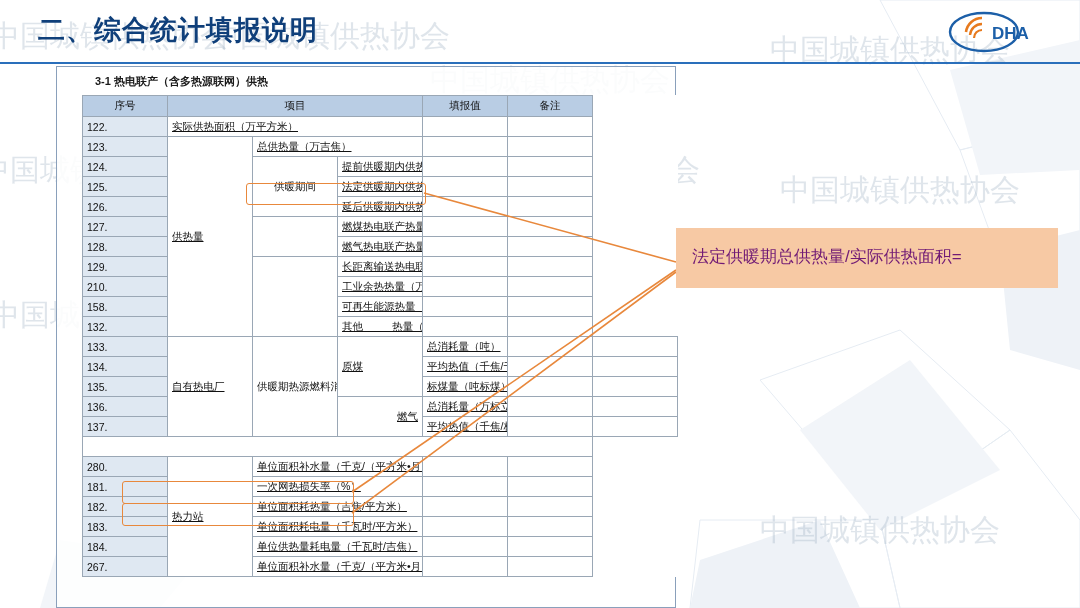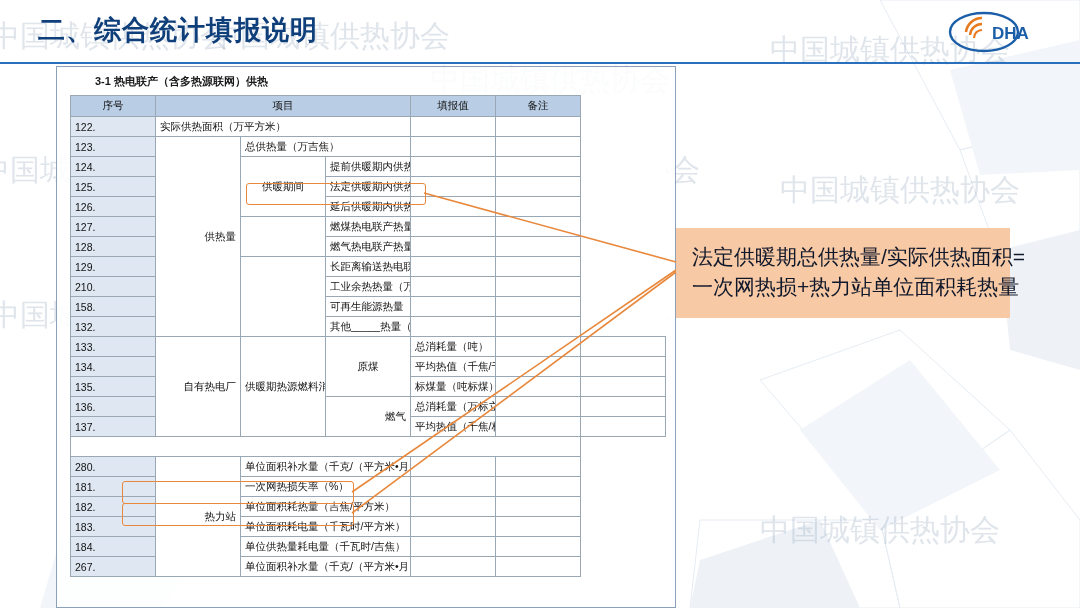--- a/index.html
+++ b/index.html
@@ -82,21 +82,21 @@
   }
   .sheet-title {
     font-size: 11px;
     font-weight: bold;
     color: #1a1a1a;
     padding: 7px 0 6px 38px;
   }
   table.form {
     border-collapse: collapse;
     width: 596px;
-    margin-left: 13px;
+    margin-left: 25px;
     table-layout: fixed;
     background: #ffffff;
   }
   table.form td, table.form th {
     border: 1px solid #9aa7b5;
     font-size: 10.5px;
     color: #111;
     height: 20px;
     padding: 0 4px;
     font-weight: normal;
@@ -108,23 +108,23 @@
     background: #b9cde4;
     text-align: center;
     font-weight: normal;
     height: 21px;
   }
   td.num {
     text-align: left;
     width: 42px;
     background: #dfe8f2;
   }
-  td.c-group   { width: 60px; text-align: right; }
+  td.c-group   { width: 60px; text-align: left; text-decoration: underline; }
   td.c-sub     { width: 80px; text-align: center; }
-  td.c-item    { text-align: left; }
+  td.c-item    { text-align: left; text-decoration: underline; }
   td.c-val     { width: 62px; }
   td.c-note    { width: 52px; }
   td.pad-1 { padding-left: 12px; }
   .spacer-row td {
     border-left: none;
     border-right: none;
     border-top: none;
     border-bottom: none;
     height: 6px;
     background: transparent;
@@ -135,25 +135,25 @@
     border: 1.6px solid #e8883c;
     border-radius: 3px;
     z-index: 6;
     pointer-events: none;
   }
   
   .callout {
     position: absolute;
     left: 676px;
     top: 228px;
-    width: 334px;
+    width: 382px;
     padding: 14px 16px 16px 16px;
     background: #f7c9a4;
-    color: #0f172a;
-    font-size: 21px;
+    color: #701a75;
+    font-size: 17px;
     line-height: 30px;
     z-index: 6;
     box-sizing: border-box;
   }
   .callout-line { white-space: nowrap; }
   svg.leader {
     position: absolute;
     inset: 0;
     z-index: 5;
     pointer-events: none;
@@ -301,21 +301,21 @@
         <td class="num">132.</td>
         <td class="c-item">其他_____热量（万吉焦）</td>
         <td class="c-val"></td>
         <td class="c-note"></td>
       </tr>
 
       <tr>
         <td class="num">133.</td>
         <td class="c-group" rowspan="5">自有热电厂</td>
         <td class="c-sub" rowspan="5">供暖期热源燃料消耗</td>
-        <td class="c-item" style="width:56px;text-align:center" rowspan="3">原煤</td>
+        <td class="c-item" style="width:56px;" rowspan="3">原煤</td>
         <td class="c-item">总消耗量（吨）</td>
         <td class="c-val"></td>
         <td class="c-note"></td>
       </tr>
 
       <tr>
         <td class="num">134.</td>
         <td class="c-item">平均热值（千焦/千克原煤）</td>
         <td class="c-val"></td>
         <td class="c-note"></td>
@@ -398,14 +398,13 @@
 <div class="hl" style="left:122px; top:503px; width:230px; height:21px;"></div>
 
 <svg class="leader" width="1080" height="608">
   <line x1="424" y1="193" x2="676" y2="262" stroke="#e8883c" stroke-width="1.6"></line>
   <line x1="352" y1="492" x2="676" y2="270" stroke="#e8883c" stroke-width="1.6"></line>
   <line x1="352" y1="513" x2="676" y2="272" stroke="#e8883c" stroke-width="1.6"></line>
 </svg>
 
 <div class="callout">
   <div class="callout-line">法定供暖期总供热量/实际供热面积=</div>
-  <div class="callout-line">一次网热损+热力站单位面积耗热量</div>
 </div>
 
 </body></html>

